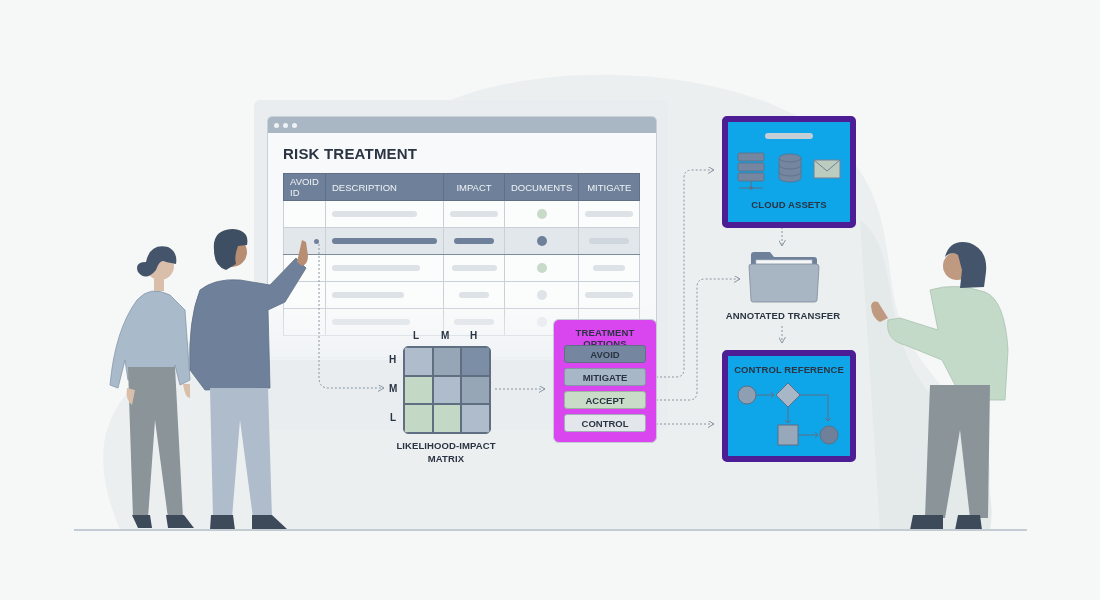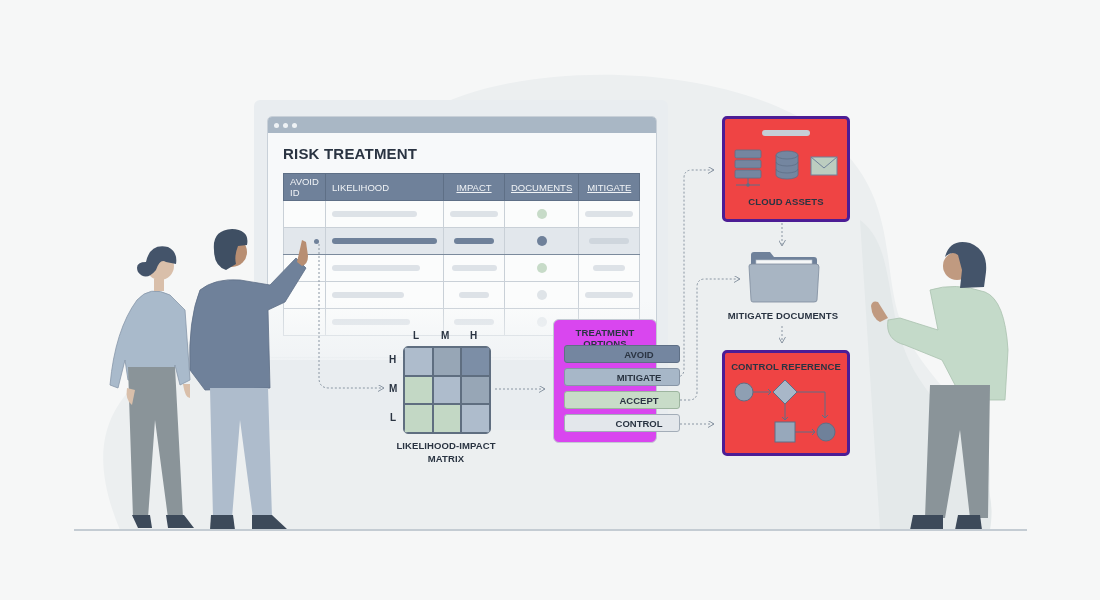--- a/index.html
+++ b/index.html
@@ -6,35 +6,35 @@
   body{width:1100px;height:600px;background:#f6f7f7;position:relative;overflow:hidden;font-family:"Liberation Sans","DejaVu Sans",sans-serif;}
   .abs{position:absolute;}
   .bg-svg{position:absolute;left:0;top:0;}
   .window{position:absolute;left:254px;top:100px;width:414px;height:330px;background:#e9edf0;border-radius:6px;}
   .inner{position:absolute;left:267px;top:116px;width:388px;height:240px;background:#f7f9fa;border:1px solid #c8d0d8;border-radius:5px;overflow:hidden;}
   .titlebar{height:16px;background:#a9b7c5;display:flex;align-items:center;gap:4px;padding-left:6px;}
   .tb-dot{width:5px;height:5px;border-radius:50%;background:#eef2f5;}
   .reg-title{position:absolute;left:15px;top:28px;font-size:15px;font-weight:bold;color:#2a3442;letter-spacing:.2px;}
   table.reg{position:absolute;left:15px;top:56px;border-collapse:collapse;width:357px;}
   table.reg th{background:#6f819a;color:#f0f3f6;font-size:9.5px;font-weight:normal;height:26px;border:1px solid #5e6f86;text-align:left;padding:0 6px;}
-  table.reg th.c{text-align:center;text-decoration:underline;}
+  table.reg th.c{text-align:center;}
   table.reg td{height:26px;border:1px solid #c9d0d7;background:#fbfcfc;padding:0 6px;position:relative;}
   table.reg tr.sel td{background:#e2e7ec;border-top:1.5px solid #7b8a9c;border-bottom:1.5px solid #7b8a9c;}
   .bar{height:6px;border-radius:3px;background:#dde2e7;}
   .bar.dark{background:#6f819a;}
   .dot{width:10px;height:10px;border-radius:50%;margin:0 auto;}
   .fade{position:absolute;left:267px;top:300px;width:388px;height:60px;background:linear-gradient(to bottom,rgba(247,249,250,0),rgba(240,243,245,.95));}
   .label{font-size:9.5px;color:#2a3442;text-align:center;font-weight:bold;letter-spacing:.1px;}
   .matrix{position:absolute;left:403px;top:346px;width:86px;height:86px;display:grid;grid-template-columns:repeat(3,1fr);grid-template-rows:repeat(3,1fr);border:1px solid #5f6e80;border-radius:5px;overflow:hidden;}
   .matrix div{border:.5px solid #5f6e80;}
   .axis{position:absolute;font-size:10px;font-weight:bold;color:#2a3442;}
   .treat{position:absolute;left:553px;top:319px;width:102px;height:122px;background:#d946ef;border:1px solid #c3cbd3;border-radius:6px;}
   .treat-title{position:absolute;left:0;top:7px;width:100%;}
-  .opt{position:absolute;left:10px;width:80px;height:16px;border-radius:3px;font-size:9.5px;font-weight:bold;color:#2a3442;display:flex;align-items:center;justify-content:center;border:1px solid #8795a6;padding-left:34px;}
-  .card{position:absolute;background:#ef4444;border:3px solid #4c1d95;border-radius:5px;}
+  .opt{position:absolute;left:10px;width:80px;height:16px;border-radius:3px;font-size:9.5px;font-weight:bold;color:#2a3442;display:flex;align-items:center;justify-content:center;border:1px solid #8795a6;}
+  .card{position:absolute;background:#0ea5e9;border:6px solid #4c1d95;border-radius:5px;}
   .ground{position:absolute;left:74px;top:529px;width:953px;height:2px;background:#c4ccd3;}
 </style>
 </head>
 <body>
 
 <svg class="bg-svg" width="1100" height="600">
   <path d="M430 110 C 520 60, 720 60, 820 130 C 900 190, 880 260, 900 320 C 920 380, 990 420, 990 470 L 990 530 L 120 530 C 95 470, 95 420, 140 380 C 200 330, 250 300, 300 250 C 350 190, 380 130, 430 110 Z" fill="#eceff0"></path>
   <path d="M860 220 C 900 250, 880 320, 920 380 C 960 440, 1000 470, 990 530 L 880 530 Z" fill="#e4e9ea"></path>
 </svg>
 
@@ -43,21 +43,21 @@
   <div class="titlebar">
     <span class="tb-dot"></span>
     <span class="tb-dot"></span>
     <span class="tb-dot"></span>
   </div>
   <div class="reg-title">RISK TREATMENT</div>
   <table class="reg">
     <thead>
       <tr>
         <th style="width:34px">AVOID ID</th>
-        <th style="width:104px">LIKELIHOOD</th>
+        <th style="width:104px">DESCRIPTION</th>
         <th class="c" style="width:50px">IMPACT</th>
         <th class="c" style="width:52px">DOCUMENTS</th>
         <th class="c" style="width:52px">MITIGATE</th>
       </tr>
     </thead>
     <tbody>
       <tr>
         <td></td>
         <td>
             <div class="bar" style="width:85px"></div>
@@ -213,21 +213,21 @@
     <path d="M1 1 L14 12 L27 1" fill="none" stroke="#6f819a" stroke-width="1"></path>
   </svg>
   <div class="label abs" style="left:0;top:77px;width:122px">CLOUD ASSETS</div>
 </div>
 
 <svg class="abs" style="left:748px;top:250px" width="72" height="54">
   <path d="M3 5 Q3 2 6 2 L22 2 L26 7 L66 7 Q69 7 69 10 L69 20 L3 20 Z" fill="#6f819a"></path>
   <rect x="8" y="10" width="56" height="12" fill="#f5f7f8" stroke="#b8c2cc" stroke-width=".6"></rect>
   <path d="M1 16 Q1 14 4 14 L68 14 Q71 14 71 17 L69 50 Q69 52 66 52 L5 52 Q3 52 3 50 Z" fill="#a8b5c3" stroke="#7d8c9d" stroke-width=".8"></path>
 </svg>
-<div class="label abs" style="left:712px;top:310px;width:142px">MITIGATE DOCUMENTS</div>
+<div class="label abs" style="left:712px;top:310px;width:142px">ANNOTATED TRANSFER</div>
 
 <div class="card" style="left:722px;top:350px;width:122px;height:100px">
   <div class="label abs" style="left:0;top:8px;width:122px">CONTROL REFERENCE</div>
   <svg class="abs" style="left:8px;top:25px" width="108" height="70">
     <g stroke="#5e6f86" stroke-width="1" fill="none">
       <line x1="20" y1="14" x2="38" y2="14"></line>
       <line x1="64" y1="14" x2="92" y2="14"></line>
         <line x1="92" y1="14" x2="92" y2="40"></line>
       <line x1="52" y1="26" x2="52" y2="42"></line>
       <line x1="62" y1="54" x2="82" y2="54"></line>

